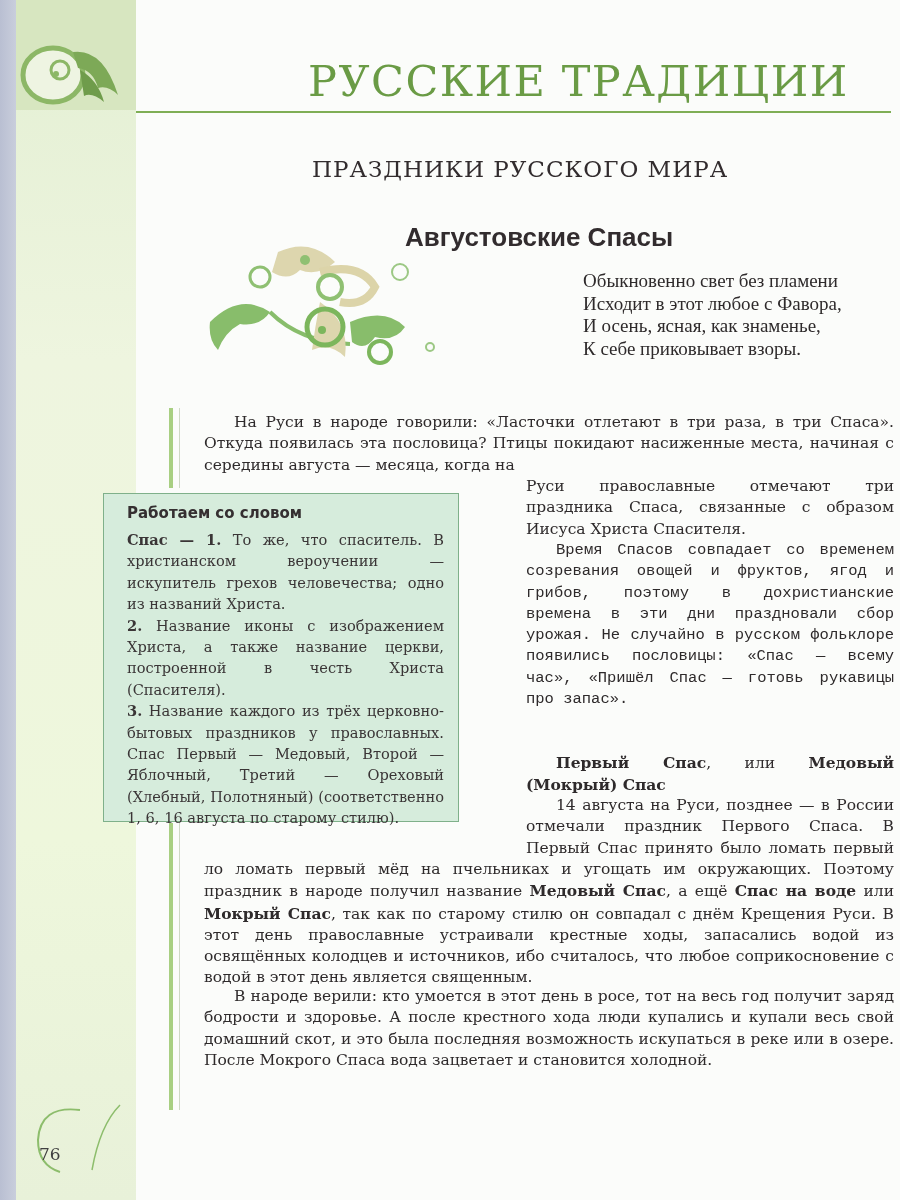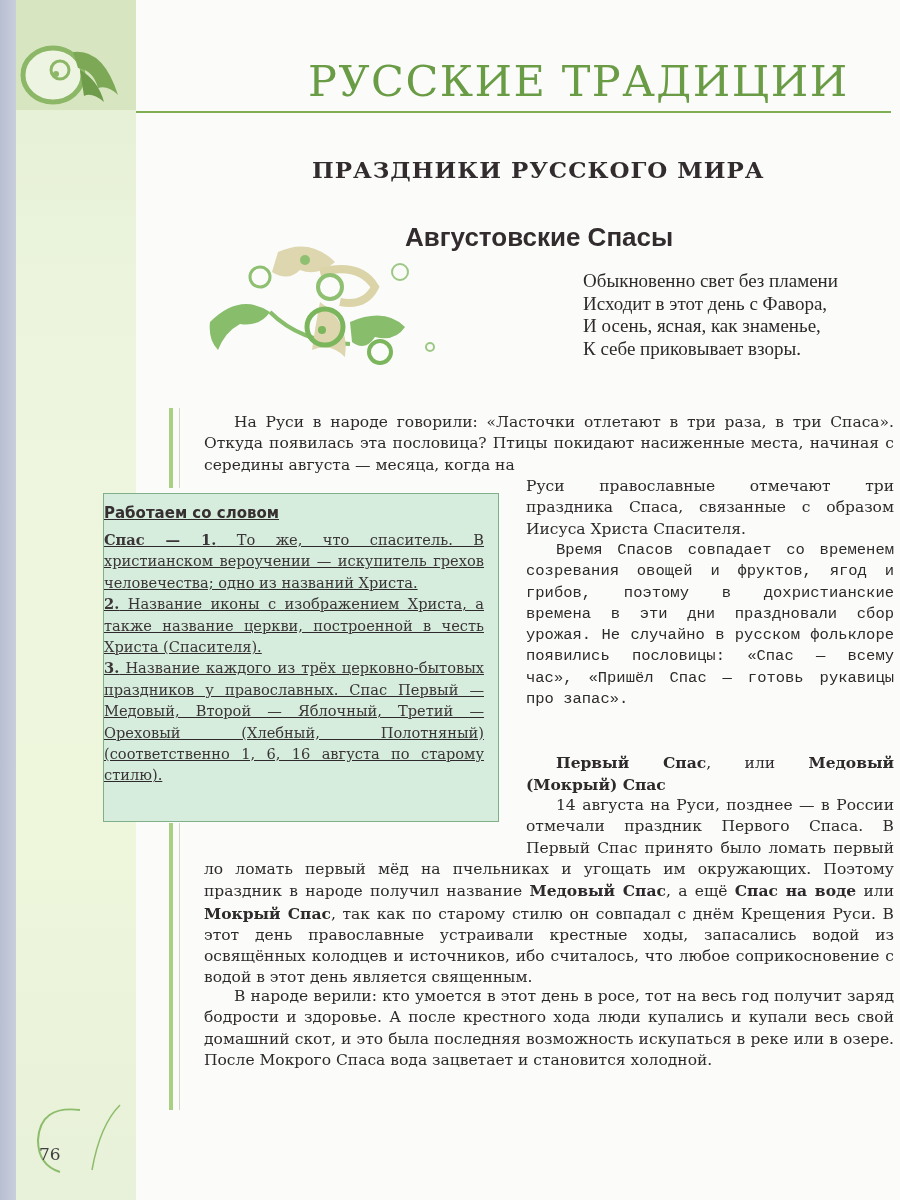--- a/index.html
+++ b/index.html
@@ -28,21 +28,21 @@
     background:#7fae55;
   }
   .page-title {
     position:absolute; left:308px; top:56px; margin:0;
     font-family:"DejaVu Serif", serif; font-weight:normal;
     font-size:43px; letter-spacing:1.5px; color:#6a9b45;
     white-space:nowrap;
   }
   .section-title {
     position:absolute; left:312px; top:156px; margin:0;
-    font-weight:bold; font-size:23px; letter-spacing:1px; color:#322c2e;
+    font-weight:normal; font-size:23px; letter-spacing:1px; color:#322c2e;
     white-space:nowrap;
   }
   .subsection-title {
     position:absolute; left:405px; top:222px; margin:0;
     font-weight:bold; font-size:22px; color:#322c2e; white-space:nowrap;
     font-family:Liberation Sans, sans-serif; font-size:26px;
   }
   .flourish { position:absolute; left:200px; top:232px; }
   .epigraph {
     position:absolute; left:583px; top:270px; width:308px;
@@ -55,24 +55,23 @@
   .vbar { position:absolute; width:4px; background:#a8cf82; }
   .vbar-thin { position:absolute; width:1px; background:#cfd8c6; }
   .body-text {
     font-family:"DejaVu Serif", serif; font-size:15.5px; line-height:21.3px;
     text-align:justify; margin:4px;
   }
   .para-intro { position:absolute; left:200px; top:408px; width:690px; }
   .para-intro2 { position:absolute; left:522px; top:472px; width:368px; }
   .indent { text-indent:30px; }
   .word-box {
-    position:absolute; left:103px; top:493px; width:396px; height:329px;
+    position:absolute; left:103px; top:493px; width:356px; height:329px;
     background:#d6ecdc; border:1.5px solid #7fb08a; box-sizing:border-box;
-    padding:10px 14px 0 0;
-    text-decoration:underline;
+    padding:10px 14px 0 23px;
   }
   .word-box h3 {
     margin:0 0 7px 0; font-family:"DejaVu Sans", sans-serif;
     font-weight:bold; font-size:15px; color:#352f31;
   }
   .word-box p {
     margin:0; font-family:"DejaVu Serif", serif; font-size:14.6px;
     line-height:21.4px; text-align:justify; color:#3a3536;
   }
   .right-col { position:absolute; left:522px; top:535px; width:368px;font-family:Liberation Mono, monospace; }
@@ -116,21 +115,21 @@
   <circle cx="125" cy="95" r="18" fill="none" stroke="#7cb65c" stroke-width="5"></circle>
   <circle cx="122" cy="98" r="4" fill="#7cb65c"></circle>
   <path d="M150 90 Q185 75 205 95 Q195 110 175 105 Q165 120 152 110 Z" fill="#88bd6b"></path>
   <circle cx="180" cy="120" r="11" fill="none" stroke="#7cb65c" stroke-width="4"></circle>
   <circle cx="200" cy="40" r="8" fill="none" stroke="#9cc884" stroke-width="2"></circle>
   <circle cx="230" cy="115" r="4" fill="none" stroke="#9cc884" stroke-width="2"></circle>
 </svg>
 
 <div class="epigraph">
   <span class="line">Обыкновенно свет без пламени</span>
-  <span class="line">Исходит в этот день с Фавора,</span>
+  <span class="line">Исходит в этот любое с Фавора,</span>
   <span class="line">И осень, ясная, как знаменье,</span>
   <span class="line">К себе приковывает взоры.</span>
 </div>
 
 <div class="vbar" style="left:169px; top:408px; height:80px;"></div>
 <div class="vbar-thin" style="left:179px; top:408px; height:80px;"></div>
 <div class="vbar" style="left:169px; top:823px; height:287px;"></div>
 <div class="vbar-thin" style="left:179px; top:823px; height:287px;"></div>
 
 <p class="body-text indent para-intro">На Руси в народе говорили: «Ласточки отлетают в три раза, в три Спаса». Откуда появилась эта пословица? Птицы покидают насиженные места, начиная с середины августа — месяца, когда на</p>

